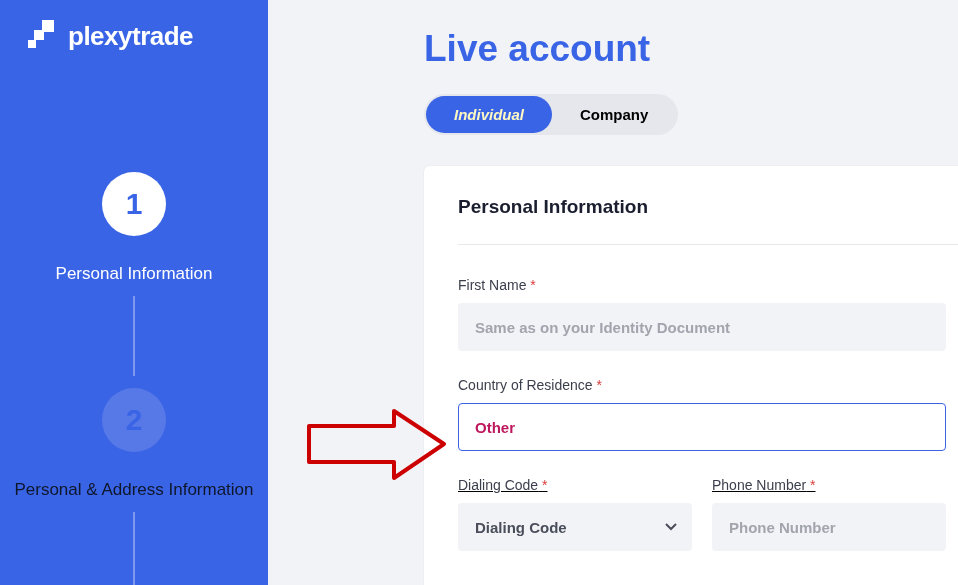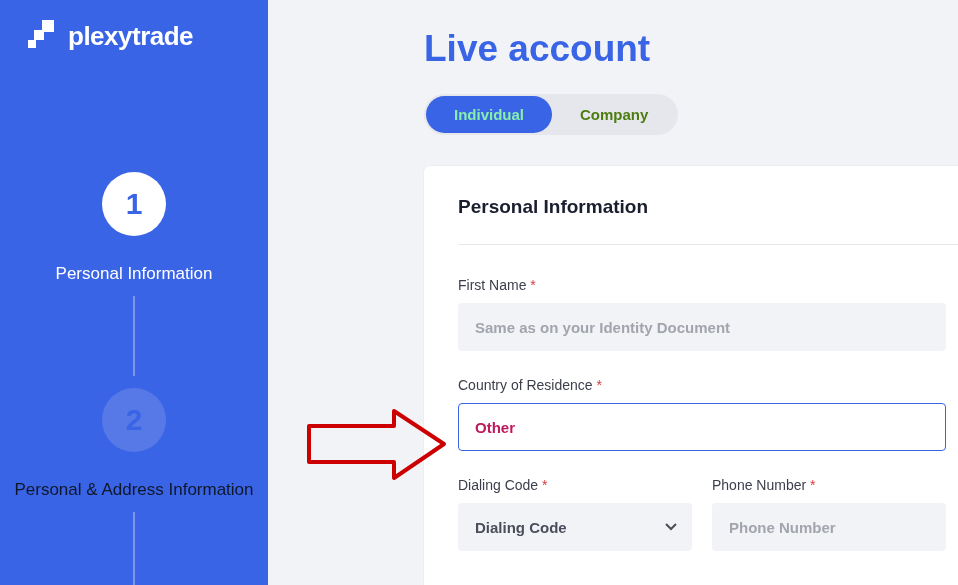--- a/index.html
+++ b/index.html
@@ -99,24 +99,25 @@
   border: none;
   background: transparent;
   padding: 10px 28px;
   border-radius: 22px;
   font-size: 15px;
   font-weight: 700;
   cursor: pointer;
 }
 .toggle-btn.active {
   background: #3a64e6;
-  color: #86efac;
+  color: #fef9c3;
+  font-style: italic;
 }
 .toggle-btn.idle {
-  color: #4d7c0f;
+  color: #000000;
 }
 .card {
   position: absolute;
   top: 166px;
   left: 156px;
   right: 0;
   bottom: 0;
   background: #fff;
   border-radius: 6px 0 0 0;
   box-shadow: 0 0 0 1px rgba(0,0,0,0.02);
@@ -156,20 +157,21 @@
 .input::placeholder { color: #a2a5ad; font-weight: 600; }
 .select.placeholder-look { color: #4a4e5a; }
 .country-field .select {
   background: #fff;
   border: 1px solid #3a64e6;
   font-weight: 700;
 }
 .row2 {
   display: flex;
   gap: 20px;
+  text-decoration: underline;
 }
 .row2 .col { flex: 1; position: relative; }
 .select-wrap { position: relative; }
 .chev {
   position: absolute;
   right: 14px;
   top: 50%;
   transform: translateY(-50%);
   pointer-events: none;
   color: #4a4e5a;

